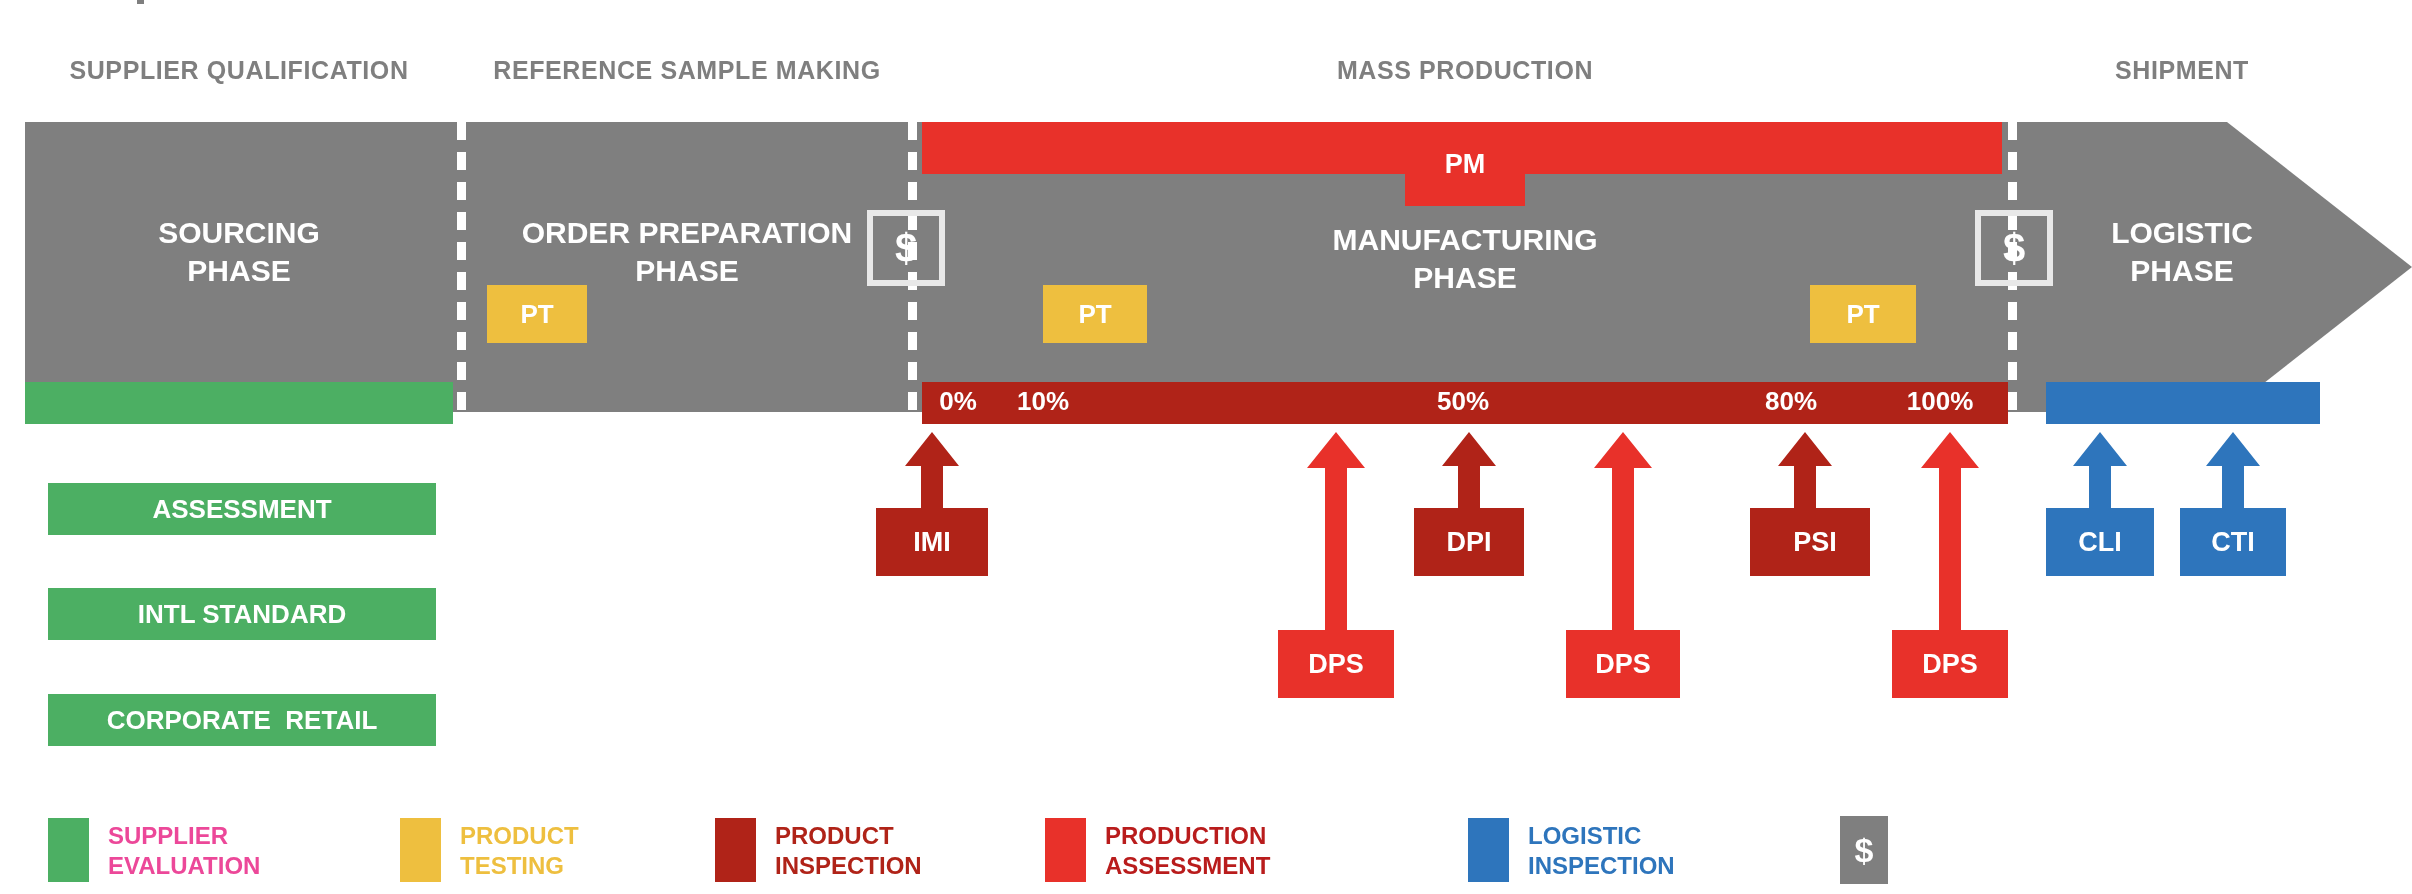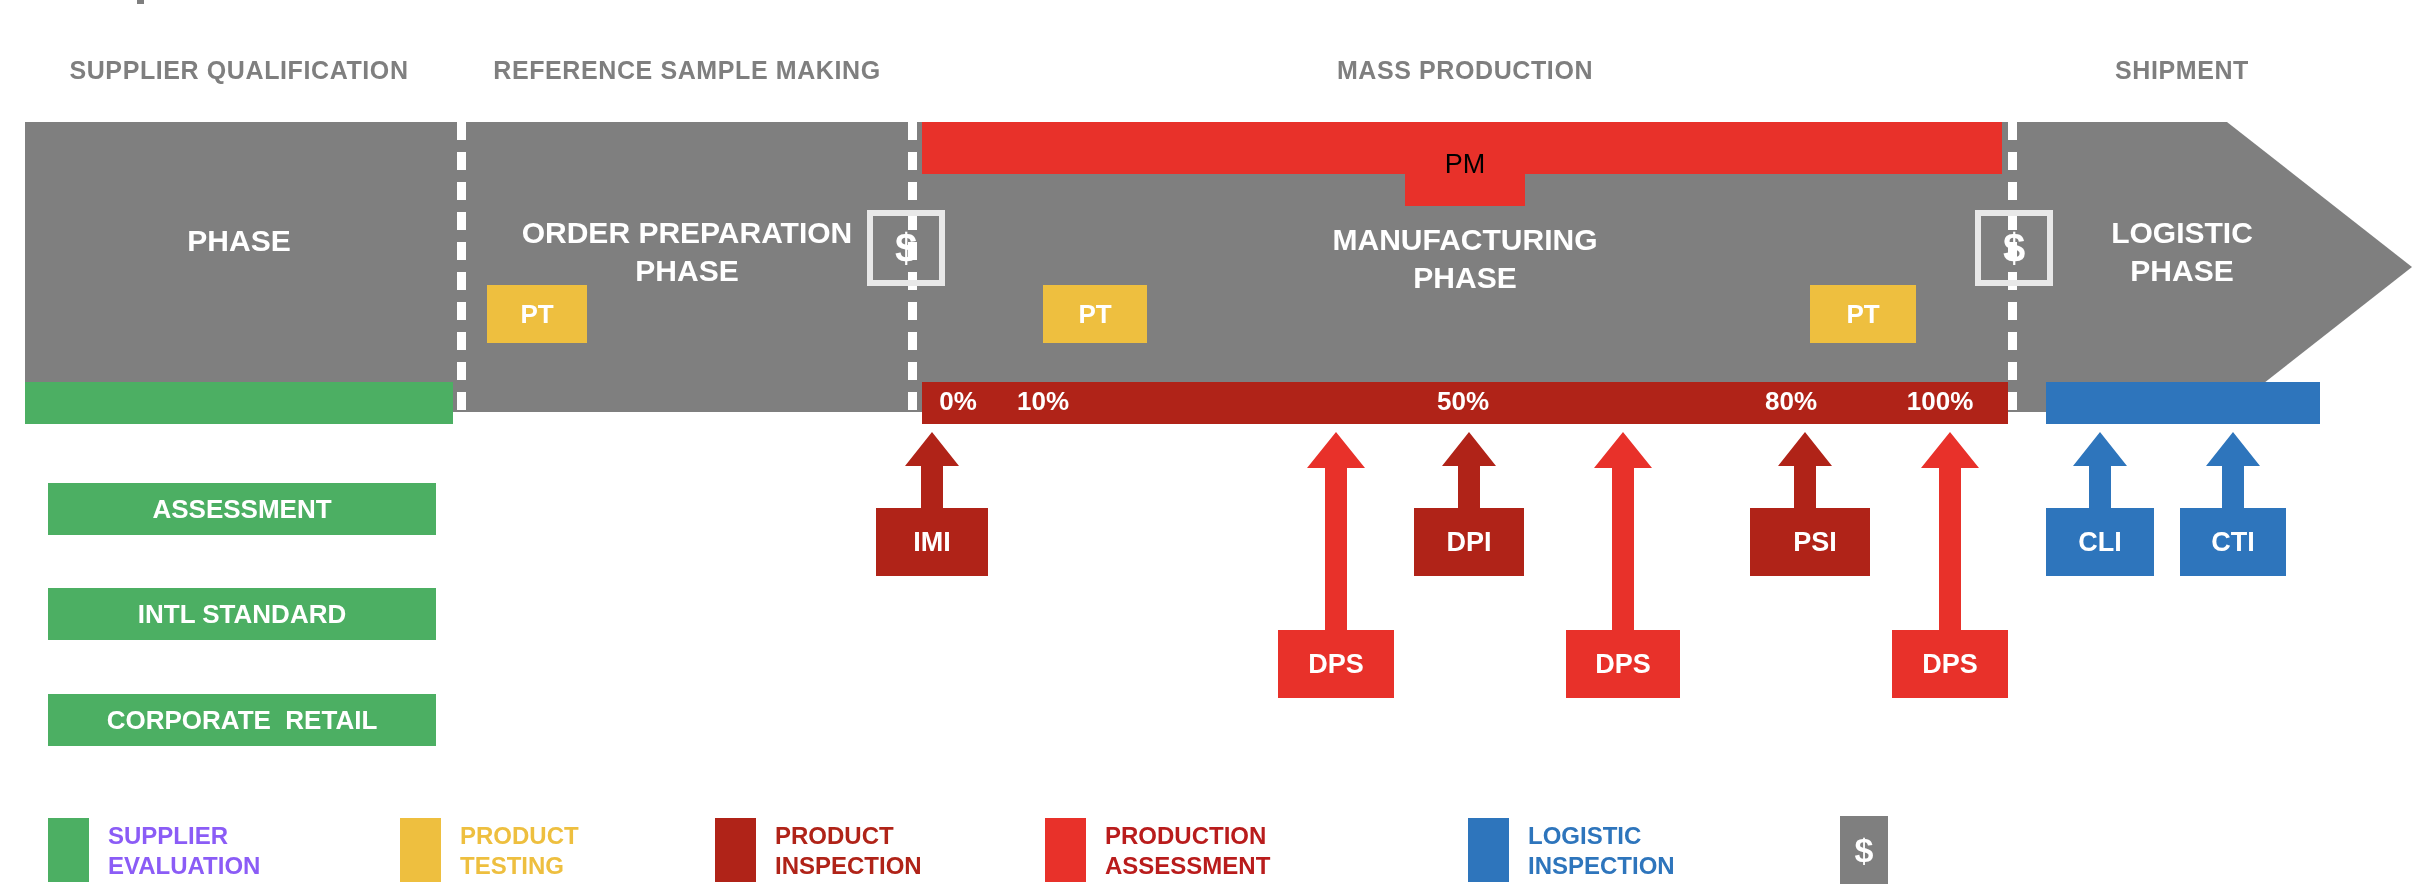--- a/index.html
+++ b/index.html
@@ -61,23 +61,23 @@
   .phase-title span { display: block; }
 
   
   .pm-bar {
     position: absolute;
     background: #e8312a;
   }
   .pm-tab {
     position: absolute;
     background: #e8312a;
-    color: #000000;
+    color: #ffffff;
     font-size: 27px;
-    font-weight: normal;
+    font-weight: bold;
     display: flex;
     align-items: center;
     justify-content: center;
   }
 
   
   .pt-box {
     position: absolute;
     background: #eebf3f;
     color: #ffffff;
@@ -212,20 +212,21 @@
   <div class="phase-header" style="left:2022px; top:56px; width:320px;">SHIPMENT</div>
 
   <div class="pm-bar" style="left:922px; top:122px; width:1080px; height:52px;"></div>
   <div class="pm-tab" style="left:1405px; top:122px; width:120px; height:84px;">PM</div>
 
   <div class="divider" style="left:457px; top:122px; height:290px;"></div>
   <div class="divider" style="left:908px; top:122px; height:290px;"></div>
   <div class="divider" style="left:2008px; top:122px; height:290px;"></div>
 
   <div class="phase-title" style="left:25px; top:218px; width:428px;">
+    <span>SOURCING</span>
     <span style="margin-top:8px;">PHASE</span>
   </div>
   <div class="phase-title" style="left:467px; top:218px; width:440px;">
     <span>ORDER PREPARATION</span>
     <span style="margin-top:8px;">PHASE</span>
   </div>
   <div class="phase-title" style="left:922px; top:225px; width:1086px;">
     <span>MANUFACTURING</span>
     <span style="margin-top:8px;">PHASE</span>
   </div>
@@ -323,21 +324,21 @@
     <div class="m-arrow" style="top:0; width:54px; height:80px;">
       <svg viewBox="0 0 54 80" preserveAspectRatio="none">
           <polygon points="27,0 54,34 38,34 38,80 16,80 16,34 0,34" fill="#2e75bc"></polygon>
         </svg>
     </div>
     <div class="m-box" style="top:76px; width:106px; height:68px; background:#2e75bc;">CTI</div>
   </div>
 
   <div class="legend-item" style="left:48px; top:818px; width:320px; height:68px;">
     <div class="legend-swatch" style="background:#4caf63;"></div>
-    <div class="legend-text" style="left:60px; top:3px; color:#8b5cf6;">
+    <div class="legend-text" style="left:60px; top:3px; color:#ec4899;">
       <span>SUPPLIER</span>
       <span>EVALUATION</span>
     </div>
   </div>
 
   <div class="legend-item" style="left:400px; top:818px; width:320px; height:68px;">
     <div class="legend-swatch" style="background:#eebf3f;"></div>
     <div class="legend-text" style="left:60px; top:3px; color:#eebf3f;">
       <span>PRODUCT</span>
       <span>TESTING</span>

